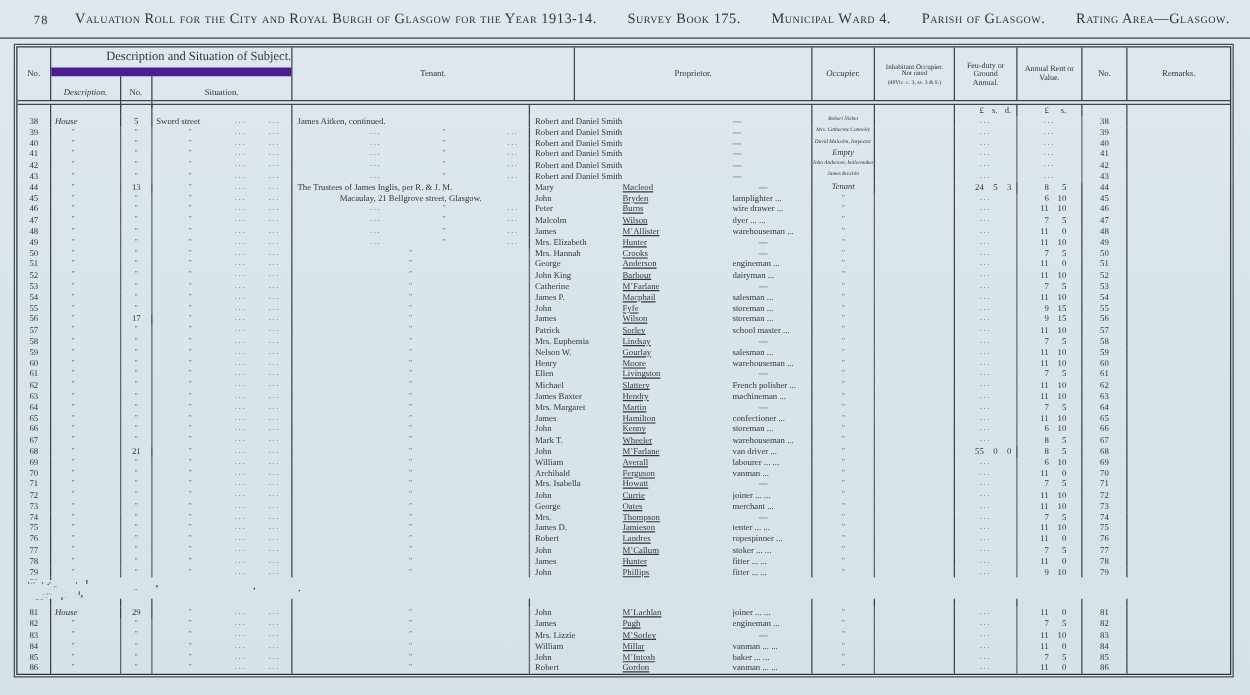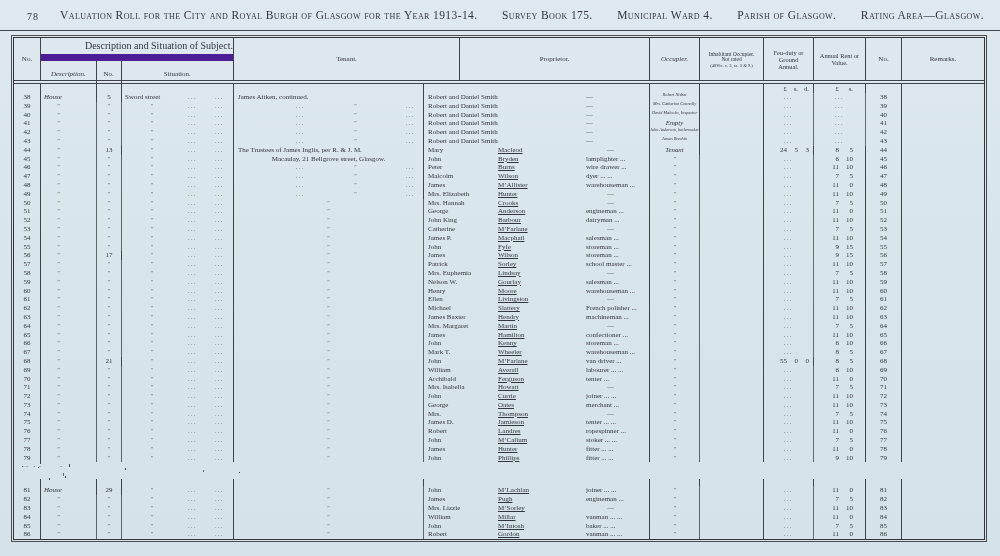--- a/index.html
+++ b/index.html
@@ -955,21 +955,21 @@
           <div class="cell c-stno dit">"</div>
           <div class="cell c-sit">
             <span class="sitname dit">"</span>
             <span class="sitdots dots">...</span>
             <span class="sitdots dots">...</span>
           </div>
           <div class="cell c-prop ctr dit">"</div>
           <div class="cell c-ten">
             <span class="tf">Archibald</span>
             <span class="tl">Ferguson</span>
-            <span class="to">tenter ...</span>
+            <span class="to">vanman ...</span>
           </div>
           <div class="cell c-occ dit">"</div>
           <div class="cell c-inh"></div>
           <div class="cell c-feu dotsc dots">...</div>
           <div class="cell c-rent numcell">
             <span class="r1">11</span>
             <span class="r2">0</span>
           </div>
           <div class="cell c-no2">70</div>
           <div class="cell c-rem last"></div>

